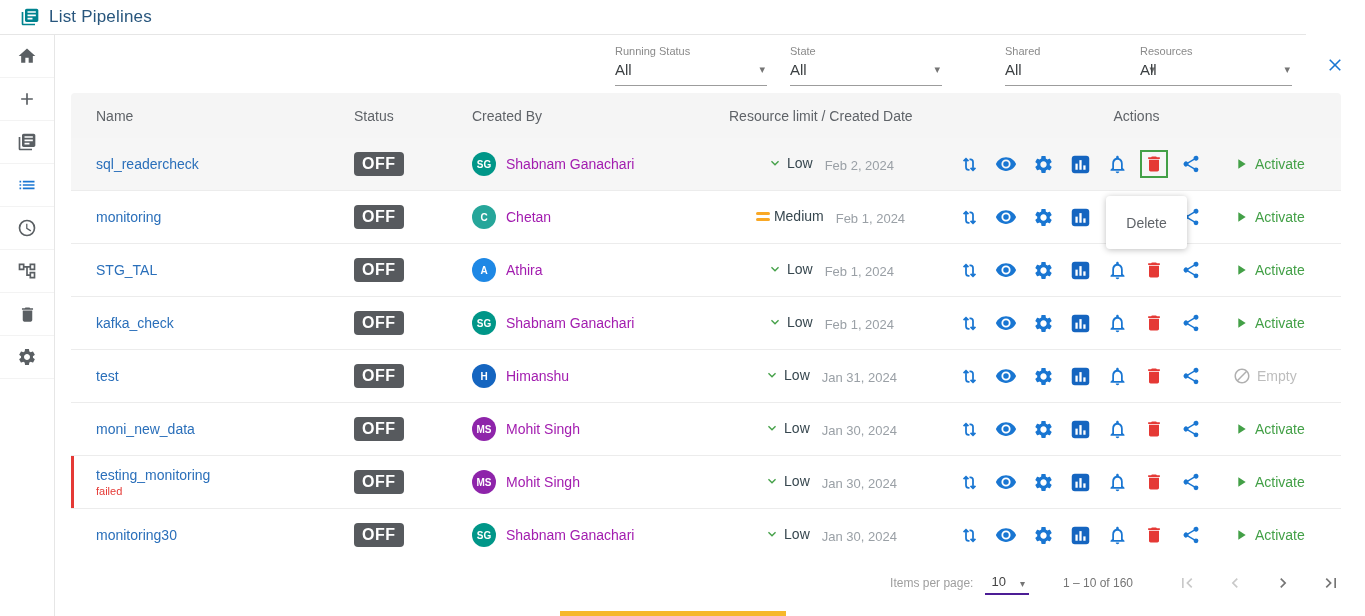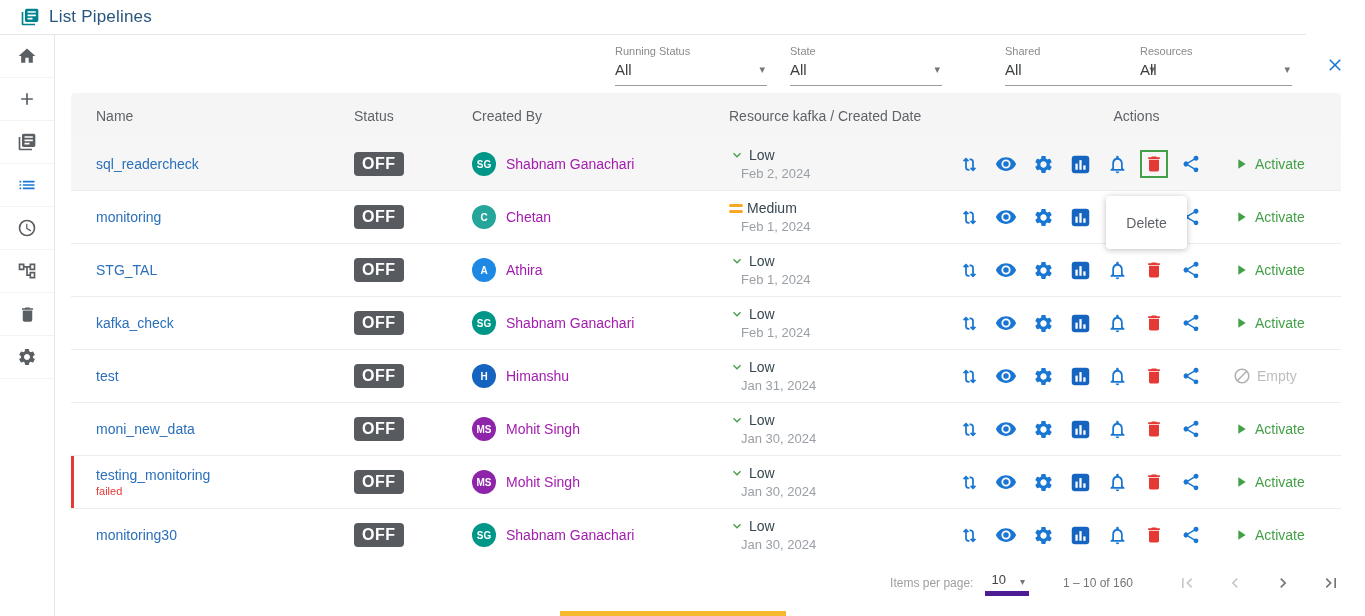--- a/index.html
+++ b/index.html
@@ -52,21 +52,21 @@
   .h-actions { flex:1; text-align:center; padding-left:0; }
   .tbody { height:419px; overflow:hidden; }
   .trow { height:53px; display:flex; align-items:center; border-bottom:1px solid #ececec;
     background:#fff; }
   .trow.row-hover { background:#f6f6f6; }
   .trow.row-failed { box-shadow:inset 3px 0 0 #e53935; }
   .col { display:flex; align-items:center; }
   .col-name { width:258px; padding-left:25px; flex-direction:column; align-items:flex-start; justify-content:center; }
   .col-status { width:118px; padding-left:25px; }
   .col-creator { width:257px; padding-left:25px; }
-  .col-resource { width:228px; padding-left:25px; flex-direction:column; align-items:flex-start; justify-content:center;text-align:center; }
+  .col-resource { width:228px; padding-left:25px; flex-direction:row; align-items:flex-start; justify-content:center;text-align:center; }
   .col-actions { flex:1; padding-left:26px; gap:15px; }
   .pname { font-size:14px; color:#2a6fba; font-weight:500; text-decoration:none; cursor:pointer; }
   .psub { font-size:11px; color:#e53935; margin-top:2px; }
   .badge { background:#575a5e; color:#fff; font-size:16px; font-weight:bold;
     letter-spacing:.5px; padding:4px 8px; border-radius:4px; line-height:1; }
   .avatar { width:24px; height:24px; border-radius:50%; color:#fff; font-size:10px;
     font-weight:bold; display:flex; align-items:center; justify-content:center;
     margin-right:10px; flex:0 0 24px; }
   .cname { font-size:14px; color:#a21caf; }
   .level-row { display:flex; align-items:center; gap:4px; }
@@ -87,21 +87,21 @@
   .tooltip { position:absolute; left:1051px; top:161px; width:81px; height:53px;
     background:#fff; border-radius:4px; box-shadow:0 1px 6px rgba(0,0,0,.25);
     display:flex; align-items:center; justify-content:center; font-size:14px;
     color:#5f6368; z-index:10; }
 
   
   .footer { position:absolute; right:22px; top:531px; height:34px; display:flex;
     align-items:center; }
   .ipp-label { font-size:12px; color:#9e9e9e; }
   .ipp-select { display:inline-flex; align-items:flex-end; gap:14px; margin-left:12px;
-    border-bottom:5px solid #4c1d95; padding:2px 4px 4px 6px; cursor:pointer; }
+    border-bottom:2px solid #4c1d95; padding:2px 4px 4px 6px; cursor:pointer; }
   .ipp-select .val { font-size:13px; color:#444; }
   .ipp-select .caret { font-size:10px; color:#757575; }
   .range { font-size:12px; color:#757575; margin-left:34px; }
   .pager { display:flex; align-items:center; gap:24px; margin-left:42px; }
   .pg-btn { width:24px; height:24px; display:flex; align-items:center;
     justify-content:center; cursor:pointer; }
   .pg-disabled { color:#c9c9c9; }
   .pg-enabled { color:#757575; }
 
   .bottom-strip { position:absolute; left:560px; bottom:0; width:226px; height:5px;
@@ -197,21 +197,21 @@
         <line x1="5" y1="5" x2="19" y2="19"></line>
         <line x1="19" y1="5" x2="5" y2="19"></line>
       </svg>
   </div>
 
   <div class="table">
     <div class="thead">
       <div class="hcol h-name">Name</div>
       <div class="hcol h-status">Status</div>
       <div class="hcol h-creator">Created By</div>
-      <div class="hcol h-resource">Resource kafka / Created Date</div>
+      <div class="hcol h-resource">Resource limit / Created Date</div>
       <div class="hcol h-actions">Actions</div>
     </div>
     <div class="tbody">
         <div class="trow row-hover">
     <div class="col col-name">
       <a class="pname">sql_readercheck</a>
 
     </div>
     <div class="col col-status">
       <span class="badge">OFF</span>

